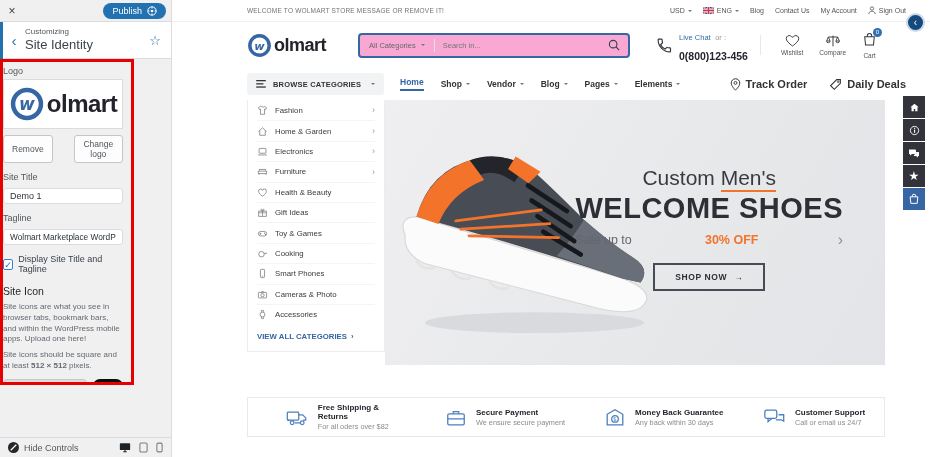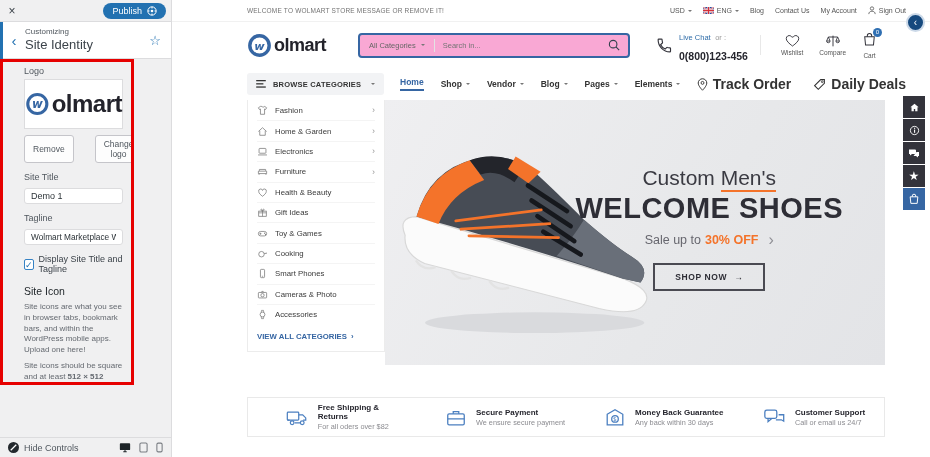--- a/index.html
+++ b/index.html
@@ -11,21 +11,21 @@
   .customizer { position:absolute; left:0; top:0; width:172px; height:457px; background:#f0f0f1; border-right:1px solid #dcdcde; }
   .cz-top { height:22px; display:flex; align-items:center; justify-content:space-between; background:#f0f0f1; border-bottom:1px solid #dcdcde; }
   .cz-close { width:24px; height:22px; border:0; background:transparent; color:#3c434a; font-size:12px; cursor:pointer; }
   .cz-publish { margin-right:5px; display:flex; align-items:center; gap:5px; background:#2271b1; color:#fff; border:0; border-radius:9px; font-size:9px; padding:3px 9px; cursor:pointer; }
   .cz-head { height:37px; background:#fff; border-bottom:1px solid #dcdcde; display:flex; align-items:center; }
   .cz-back { width:25px; height:37px; border:0; background:transparent; color:#2271b1; font-size:15px; cursor:pointer; border-left:3px solid #2271b1; }
   .cz-head-text { display:flex; flex-direction:column; line-height:1.2;justify-content:flex-end; }
   .cz-kicker { font-size:8px; color:#50575e; }
   .cz-title { font-size:13px; color:#3c434a; }
   .cz-star { margin-left:auto; margin-right:10px; color:#2271b1; font-size:13px; }
-  .cz-red { position:absolute; left:0; top:59px; width:134px; height:326px; border:3px solid #e60000; padding:4px 8px 0 21px; overflow:hidden; }
+  .cz-red { position:absolute; left:0; top:59px; width:134px; height:326px; border:3px solid #e60000; padding:4px 8px 0 0; overflow:hidden; }
   .fld-label { font-size:9px; color:#50575e; margin:6px 0 3px 0; display:block; }
   .logo-box { background:#fff; border:1px solid #dcdcde; height:50px; display:flex; align-items:center; justify-content:center; gap:2px; }
   .btn-row { display:flex; gap:21px; margin-top:6px; }
   .wp-btn { background:#fdfdfd; border:1px solid #c5c5ca; border-radius:3px; color:#50575e; font-size:8.5px; padding:3px 8px; cursor:pointer; }
   .wp-input { width:100%; height:16px; background:#fff; border:1px solid #dcdcde; border-radius:3px; font-size:9px; color:#2c3338; padding:0 6px; font-family:inherit; }
   .chk-row { display:flex; align-items:center; gap:5px; margin-top:9px; }
   .wp-check { width:11px; height:11px; border:1px solid #3582c4; border-radius:2px; background:#fff; color:#2271b1; font-size:9px; line-height:10px; text-align:center; cursor:pointer; }
   .chk-label { font-size:9px; color:#3c434a; }
   .sect-label { font-size:10.5px; color:#1d2327; margin-top:11px; display:block; }
   .help { font-size:8px; color:#646970; line-height:1.35; margin-top:5px; }
@@ -73,36 +73,36 @@
   .badge { position:absolute; top:-4px; right:-5px; width:9px; height:9px; background:#2f6fb2; border-radius:50%; color:#fff; font-size:6px; line-height:9px; text-align:center; }
 
   .site-nav { height:32px; display:flex; align-items:center; padding:0 24px 0 75px; }
   .browse-btn { width:137px; height:22px; background:#f2f3f5; border-radius:3px; display:flex; align-items:center; gap:7px; padding:0 9px; cursor:pointer; }
   .browse-lbl { font-size:7.5px; font-weight:bold; color:#333; letter-spacing:.2px; }
   .browse-btn .caret { margin-left:auto; }
   .menu { display:flex; align-items:center; gap:17px; margin-left:16px; }
   .menu-item { display:flex; align-items:center; gap:4px; font-size:8.5px; font-weight:bold; color:#333; cursor:pointer; }
   .menu-item.active { color:#3666a3; border-bottom:2px solid #3666a3; padding-bottom:2px; }
   .nav-right { margin-left:auto; display:flex; align-items:center; gap:22px; }
-  .nav-util { display:flex; align-items:center; gap:5px; font-size:14px; font-weight:bold; color:#333; cursor:pointer; }
+  .nav-util { display:flex; align-items:center; gap:5px; font-size:11px; font-weight:bold; color:#333; cursor:pointer; }
 
   .main-area { position:relative; height:265px; }
   .cat-panel { position:absolute; left:75px; top:0; width:138px; height:252px; background:#fff; border:1px solid #ececec; border-top:0; padding:0 9px; z-index:3; }
   .cat-item { display:flex; align-items:center; gap:7px; height:20.4px; font-size:7.8px; color:#3a3a3a; border-top:1px solid #f4f4f4; cursor:pointer; }
   .cat-item:first-child { border-top:0; }
   .cat-arrow { margin-left:auto; color:#999; font-size:9px; }
   .view-all { display:flex; align-items:center; gap:4px; height:24px; font-size:7.8px; font-weight:bold; color:#3666a3; cursor:pointer; }
 
   .hero { position:absolute; left:213px; top:0; width:500px; height:265px; background:linear-gradient(120deg,#efeff1 0%,#e7e8ea 60%,#e3e4e7 100%); overflow:hidden;padding-left:21px; }
   .shoe { position:absolute; left:2px; top:26px; width:300px; height:225px; }
   .hero-text { position:absolute; right:42px; top:66px; text-align:center; }
   .hero-l1 { font-size:21px; color:#3a3a42; }
   .hero-l1 .hl { border-bottom:2px solid #f4732a; padding-bottom:1px; }
   .hero-l2 { font-size:29px; font-weight:800; color:#2e2e36; letter-spacing:.5px; margin-top:2px; }
-  .hero-l3 { font-size:12.5px; color:#66666e; margin-top:6px; display:flex; align-items:center; justify-content:center; gap:4px; }
+  .hero-l3 { font-size:12.5px; color:#66666e; margin-top:6px; display:flex; align-items:center; justify-content:space-between; gap:4px; }
   .hero-l3 .hl { color:#f4732a; font-weight:bold; }
   .hero-next { color:#909096; font-size:16px; margin-left:6px; }
   .shop-btn { margin-top:14px; display:inline-flex; align-items:center; gap:7px; background:transparent; border:2px solid #4a4a52; padding:7px 20px; font-size:8.5px; font-weight:bold; color:#2e2e36; letter-spacing:.6px; cursor:pointer; font-family:inherit; }
 
   .features { position:absolute; left:75px; top:297px; width:638px; height:40px; background:#fff; border:1px solid #e9e9e9; display:flex; align-items:center; }
   .feat { flex:1; display:flex; align-items:center; gap:9px; padding-left:38px; }
   .feat-title { font-size:8px; font-weight:bold; color:#26262e; }
   .feat-sub { font-size:7.3px; color:#8b8b90; margin-top:1px; }
 
   .collapse-fab { position:absolute; left:734px; top:13px; width:19px; height:19px; border-radius:50%; background:#16497e; border:2px solid #ccd9e8; color:#fff; font-size:10px; line-height:14px; text-align:center; cursor:pointer; padding:0; }

